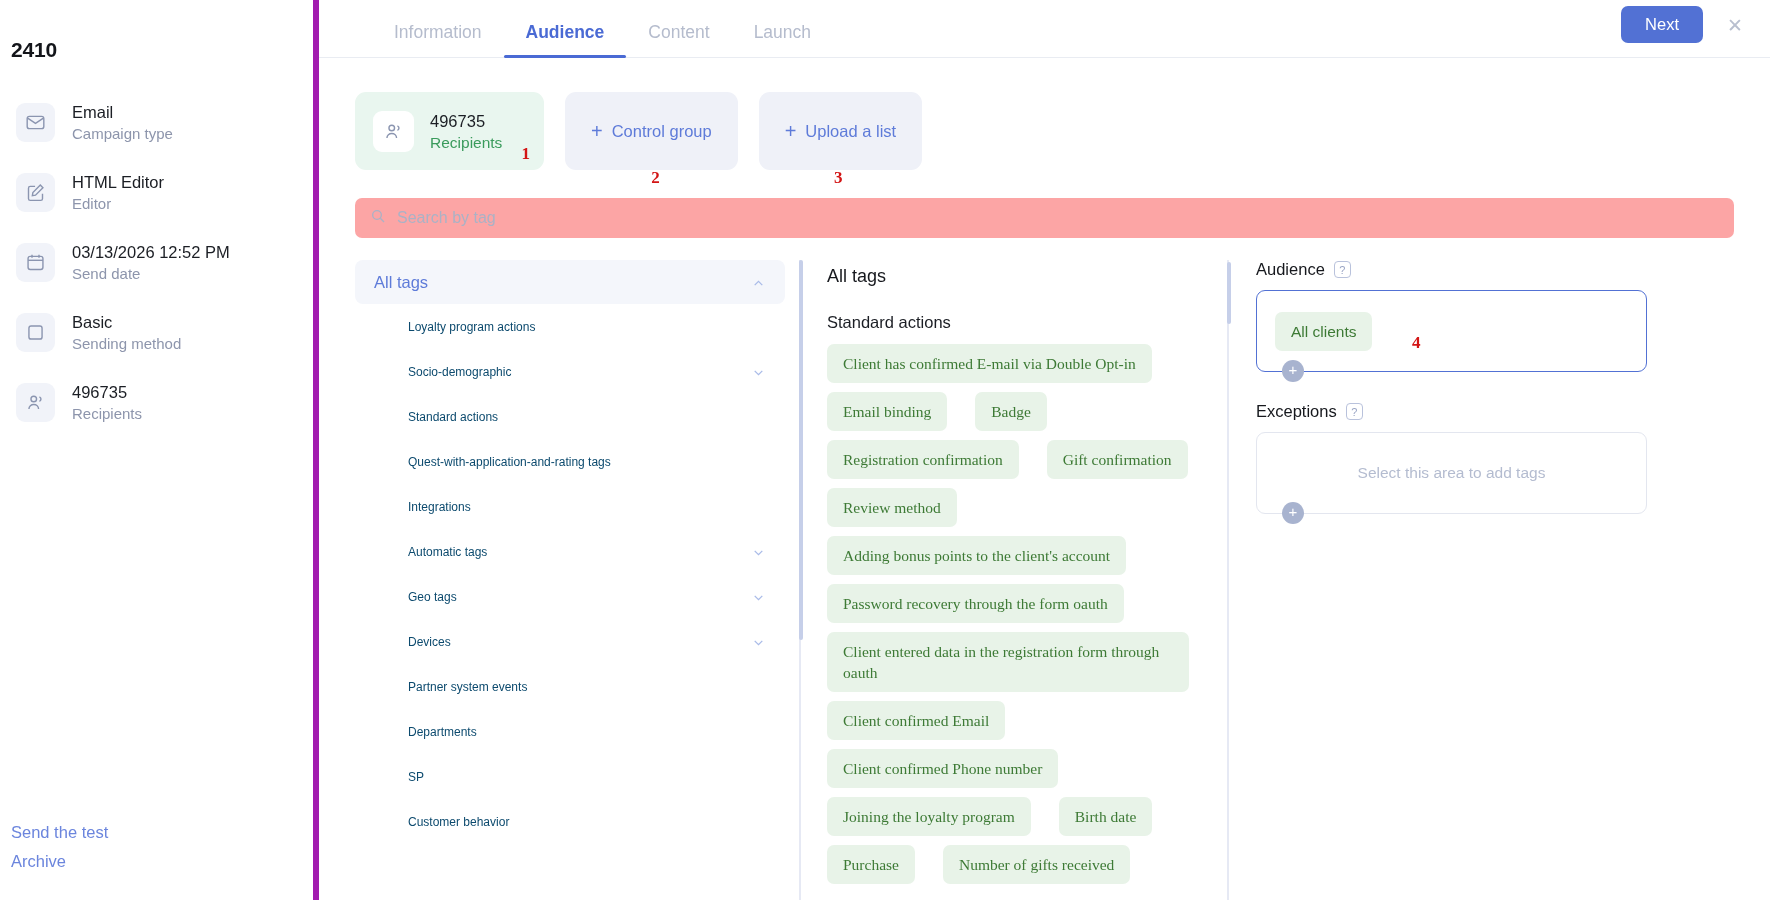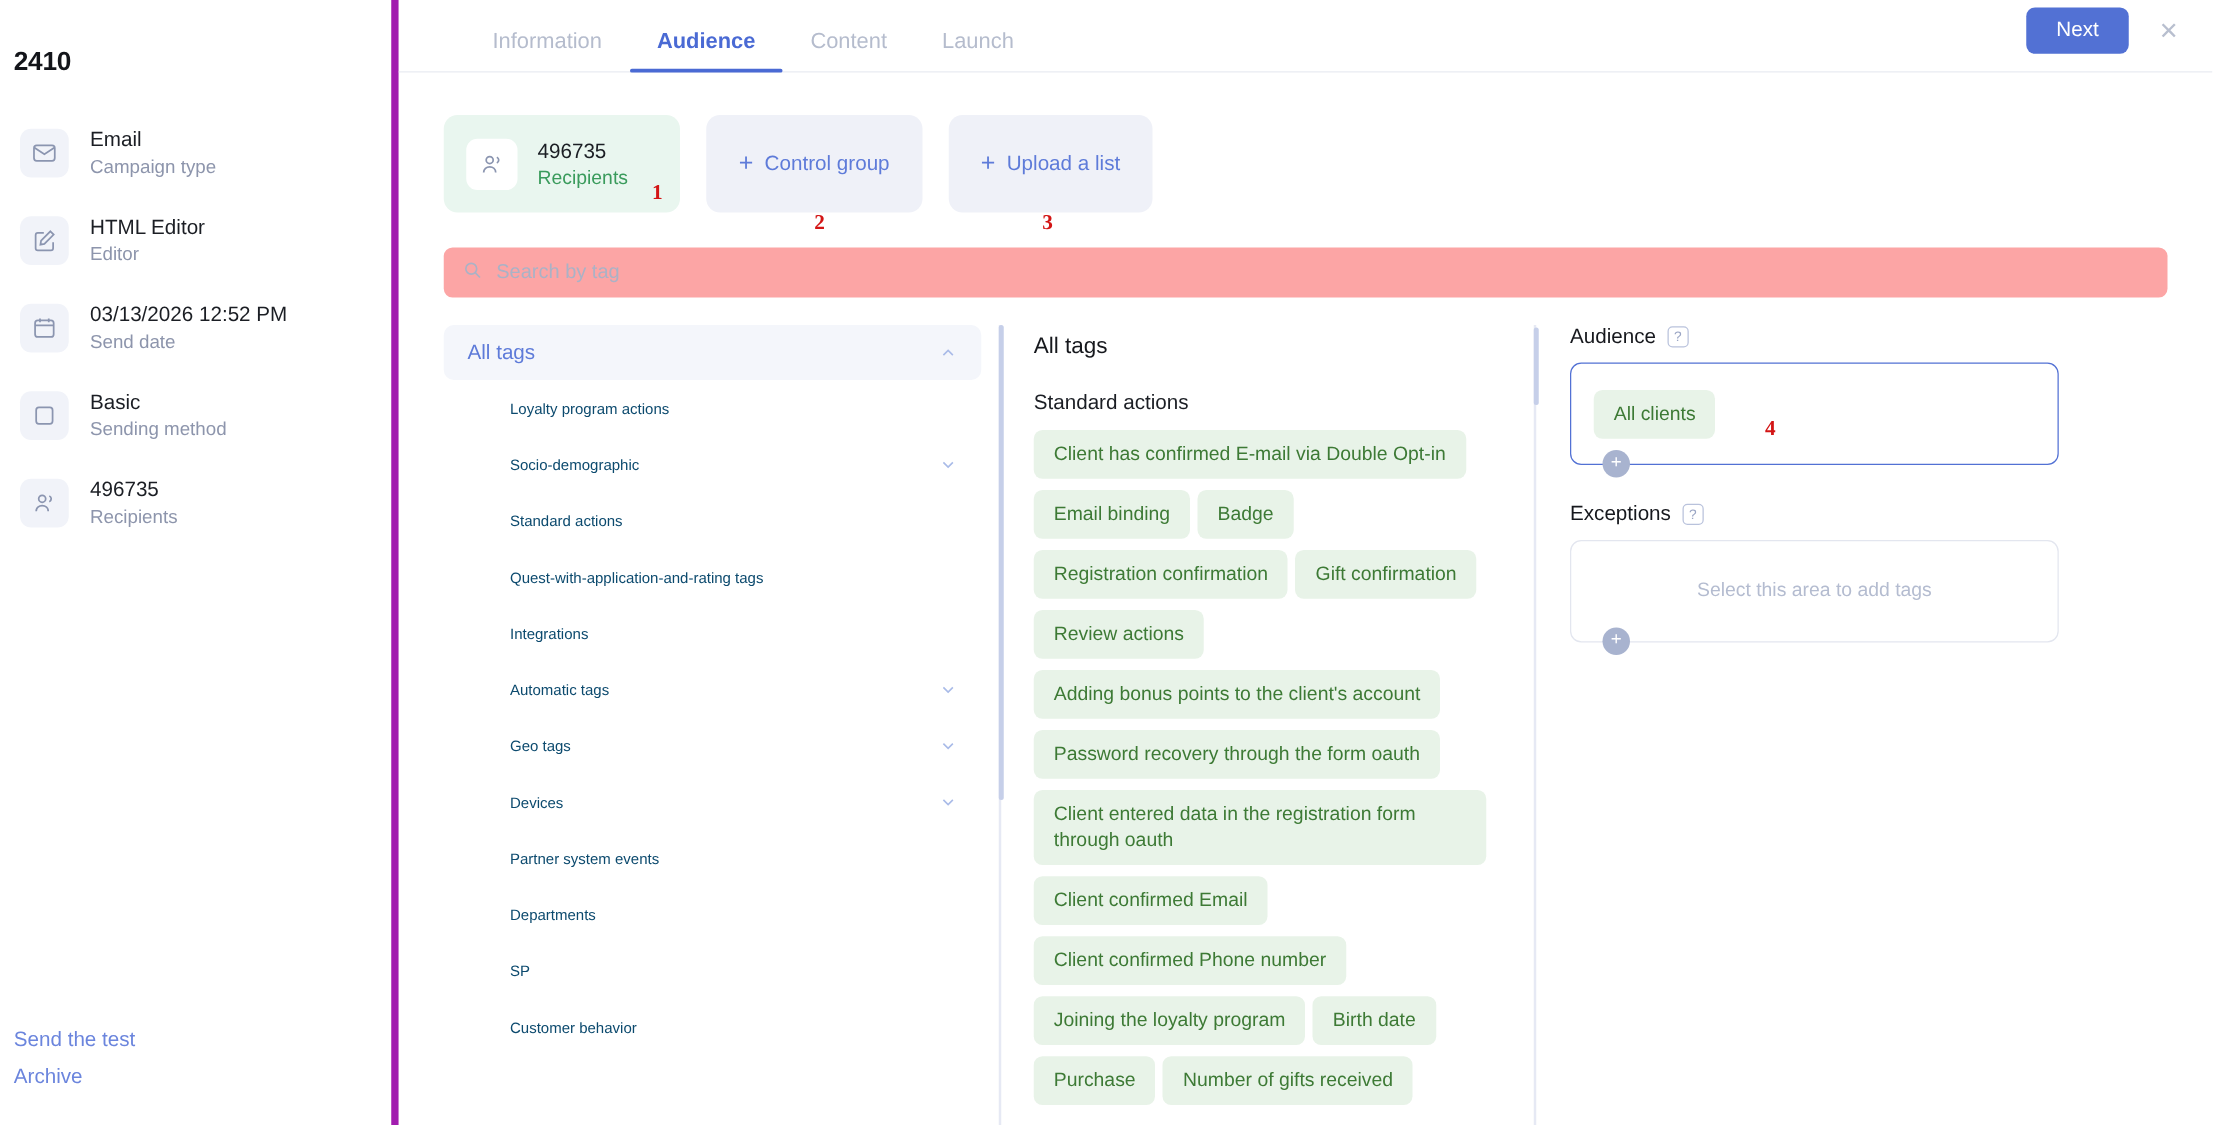--- a/index.html
+++ b/index.html
@@ -126,21 +126,21 @@
   .tagpanel {
     flex: 1; border-left: 2px solid #e6e9f4; padding-left: 26px;
     position: relative; margin-left: 14px; max-width: 400px;
   }
   .tagpanel::before {
     content: ""; position: absolute; left: -2px; top: 0;
     width: 4px; height: 380px; background: #c6cfe9; border-radius: 2px;
   }
   .tp-title { font-size: 18px; color: #16181d; font-weight: normal; margin-top: 6px; }
   .tp-group { font-size: 16.5px; color: #1b1e24; margin-top: 26px; }
-  .chips { display: flex; flex-wrap: wrap; gap: 9px 6px; margin-top: 12px; }
+  .chips { display: flex; flex-wrap: wrap; gap: 9px 28px; margin-top: 12px; font-family: Liberation Serif, serif; }
   .chip {
     background: #e8f3e8; color: #3d7a35; border-radius: 7px;
     font-size: 15.5px; padding: 9px 16px; line-height: 21px; cursor: pointer;
   }
   .chip.wide { max-width: 362px; }
 
   
   .audience {
     width: 420px; flex: 0 0 420px; margin-left: 28px;
     border-left: 2px solid #e6e9f4; padding-left: 27px; position: relative;
@@ -383,21 +383,21 @@
 
       <div class="tagpanel">
         <div class="tp-title">All tags</div>
         <div class="tp-group">Standard actions</div>
         <div class="chips">
           <span class="chip wide">Client has confirmed E-mail via Double Opt-in</span>
           <span class="chip">Email binding</span>
           <span class="chip">Badge</span>
           <span class="chip">Registration confirmation</span>
           <span class="chip">Gift confirmation</span>
-          <span class="chip">Review actions</span>
+          <span class="chip">Review method</span>
           <span class="chip wide">Adding bonus points to the client's account</span>
           <span class="chip wide">Password recovery through the form oauth</span>
           <span class="chip wide">Client entered data in the registration form through oauth</span>
           <span class="chip">Client confirmed Email</span>
           <span class="chip">Client confirmed Phone number</span>
           <span class="chip">Joining the loyalty program</span>
           <span class="chip">Birth date</span>
           <span class="chip">Purchase</span>
           <span class="chip">Number of gifts received</span>
         </div>

